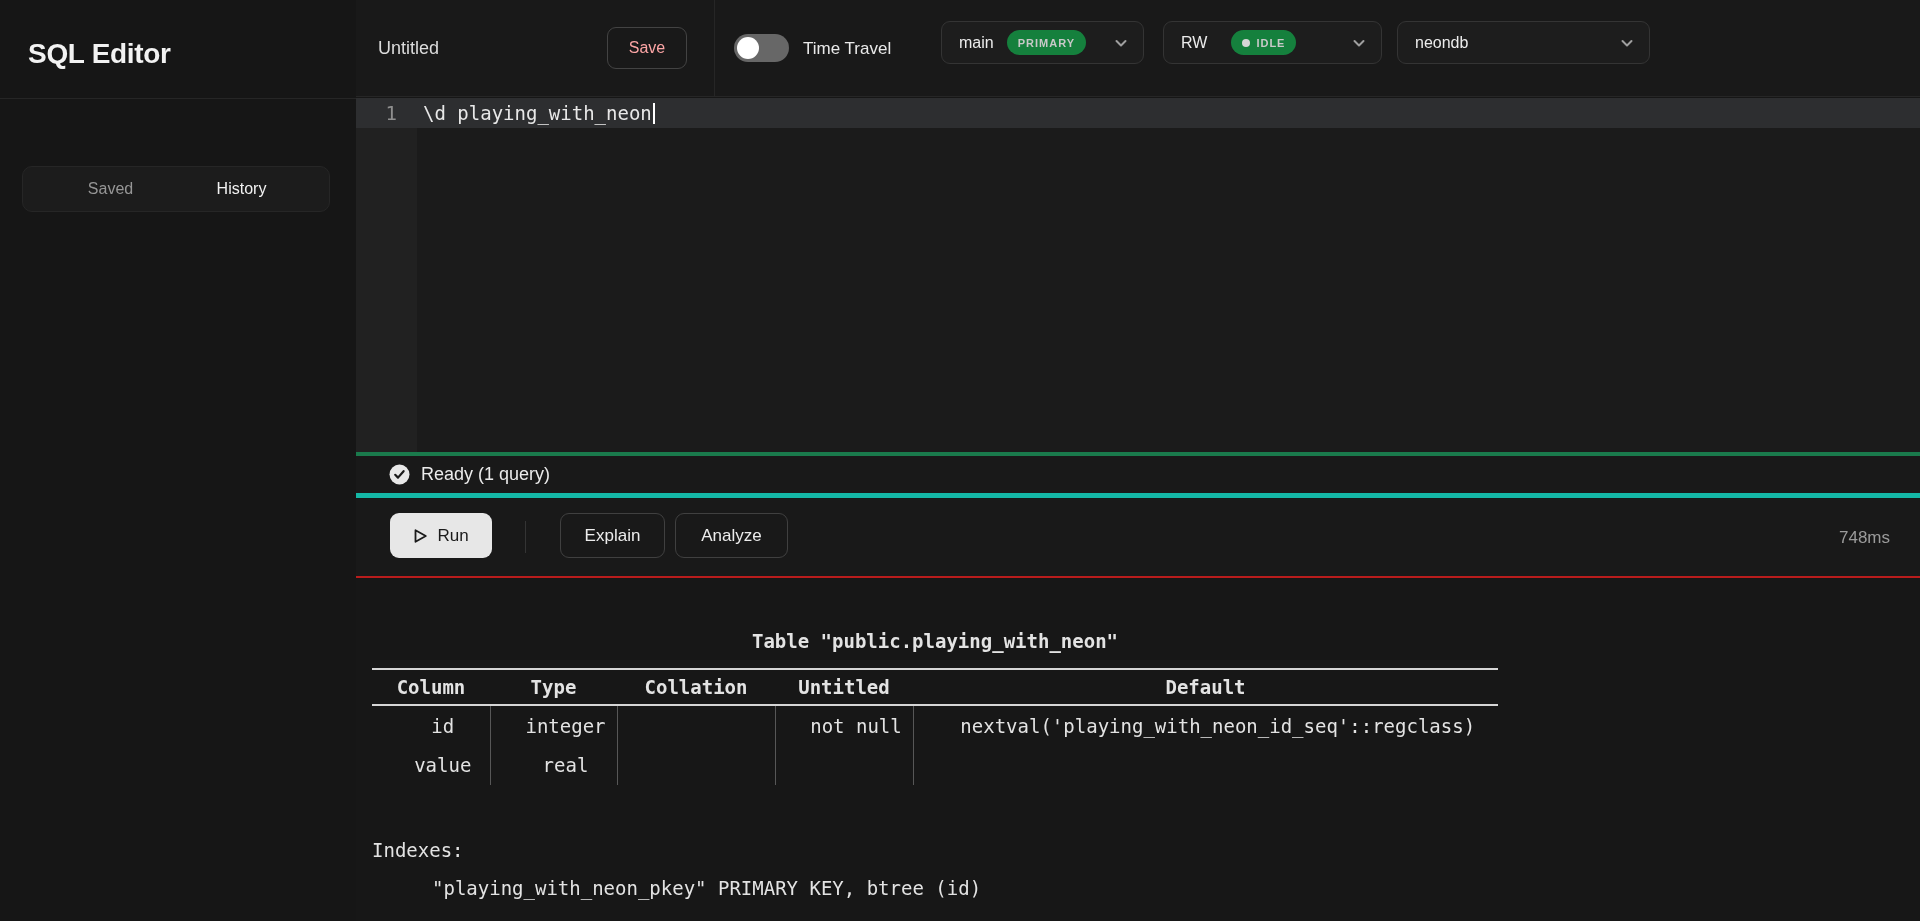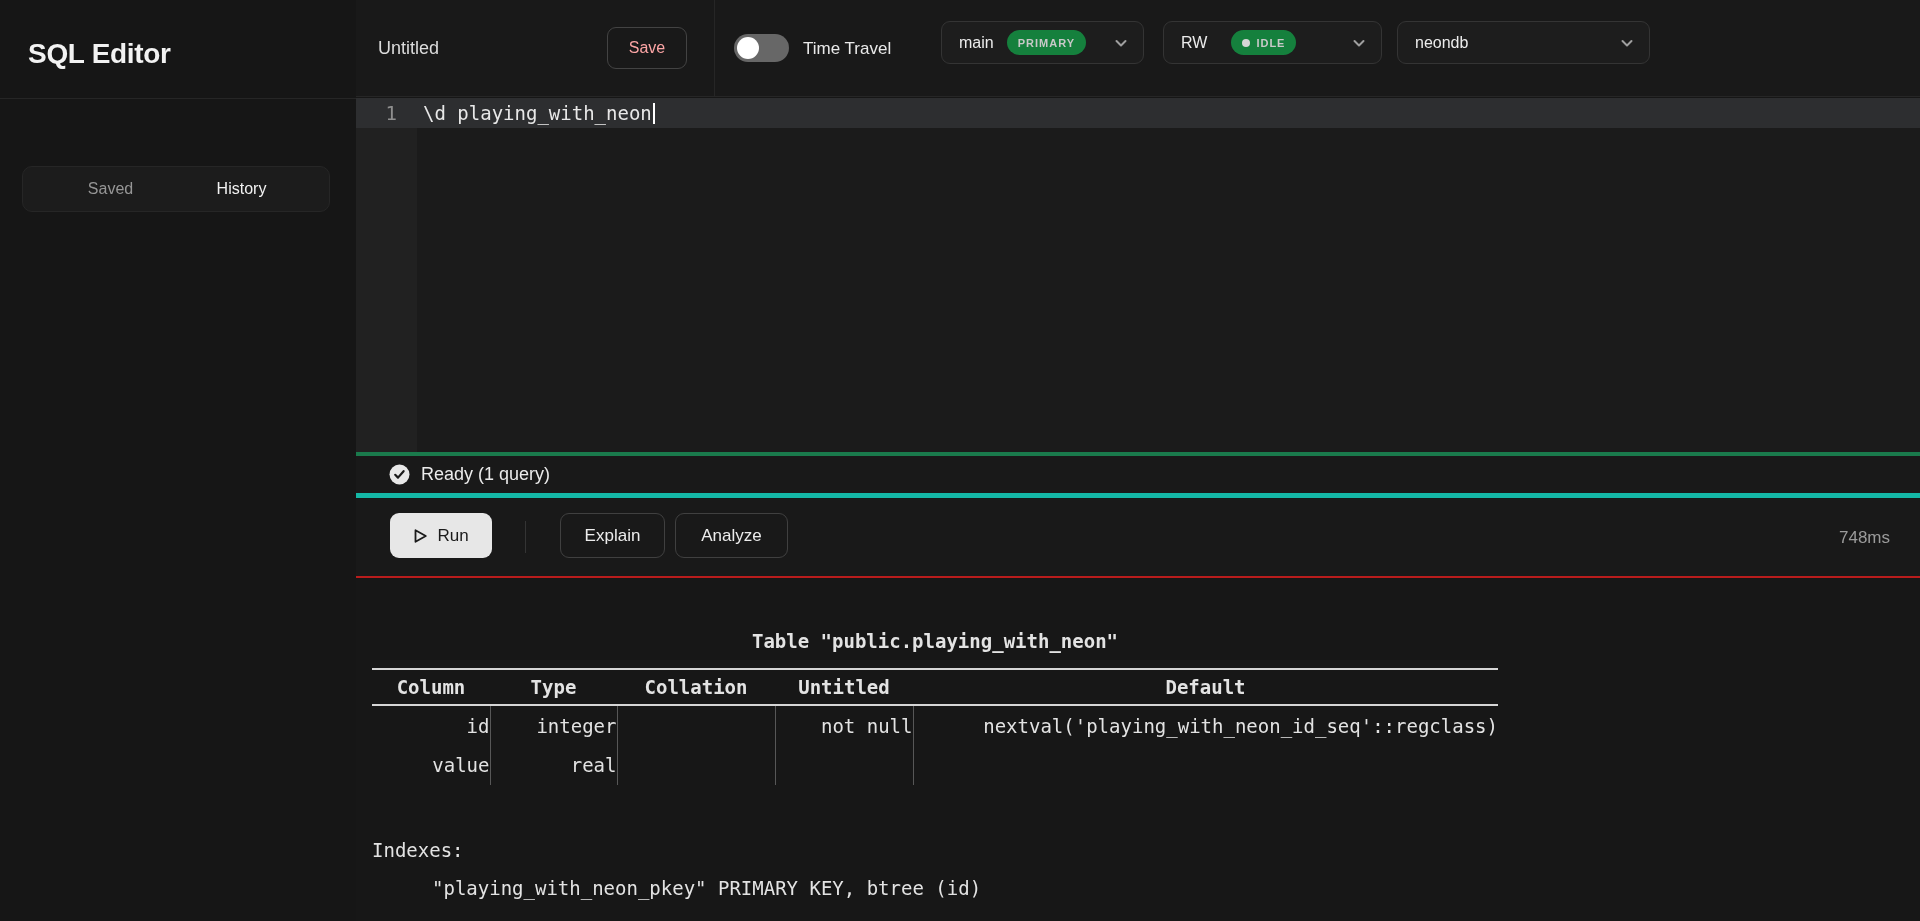--- a/index.html
+++ b/index.html
@@ -70,21 +70,21 @@
   .duration { right:30px; top:0; height:78px; line-height:78px; font-size:17px; color:#9b9b9b; }
 
   
   #results { left:356px; top:579px; width:1564px; height:342px; background:#171717;
              font-family:"DejaVu Sans Mono", monospace; font-size:19px; color:#e3e3e3; }
   .r-title { left:16px; top:43px; width:1126px; height:38px; line-height:38px;
              text-align:center; font-weight:700; white-space:pre; }
   #r-table { left:16px; top:89px; border-collapse:collapse; table-layout:fixed; }
   #r-table th { height:36px; font-size:19px; font-weight:700; text-align:center; color:#e3e3e3;
                 border-top:2px solid #d6d6d6; border-bottom:2px solid #d6d6d6; }
-  #r-table td { height:40px; padding-left:24px; text-align:right; white-space:pre; }
+  #r-table td { height:40px; padding-left:24px; text-align:center; white-space:pre; }
   #r-table td + td { border-left:1px solid #575757; }
   .r-indexes { left:16px; top:252px; height:38px; line-height:38px; white-space:pre; }
   .r-index-line { left:76px; top:290px; height:38px; line-height:38px; white-space:pre; }
 </style>
 </head>
 <body>
 
 <div id="sidebar" class="abs">
   <div class="abs sb-title">SQL Editor</div>
   <div class="abs sb-divider"></div>

